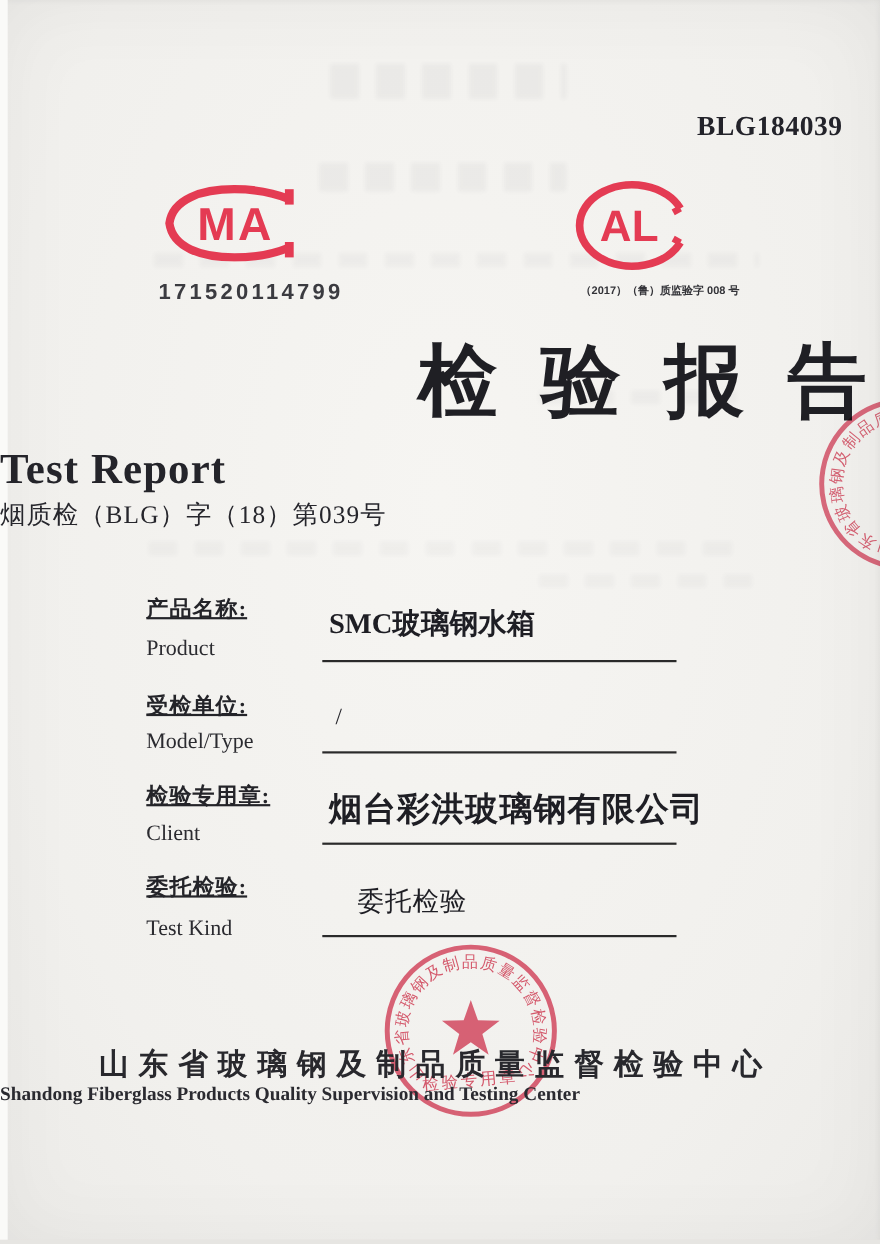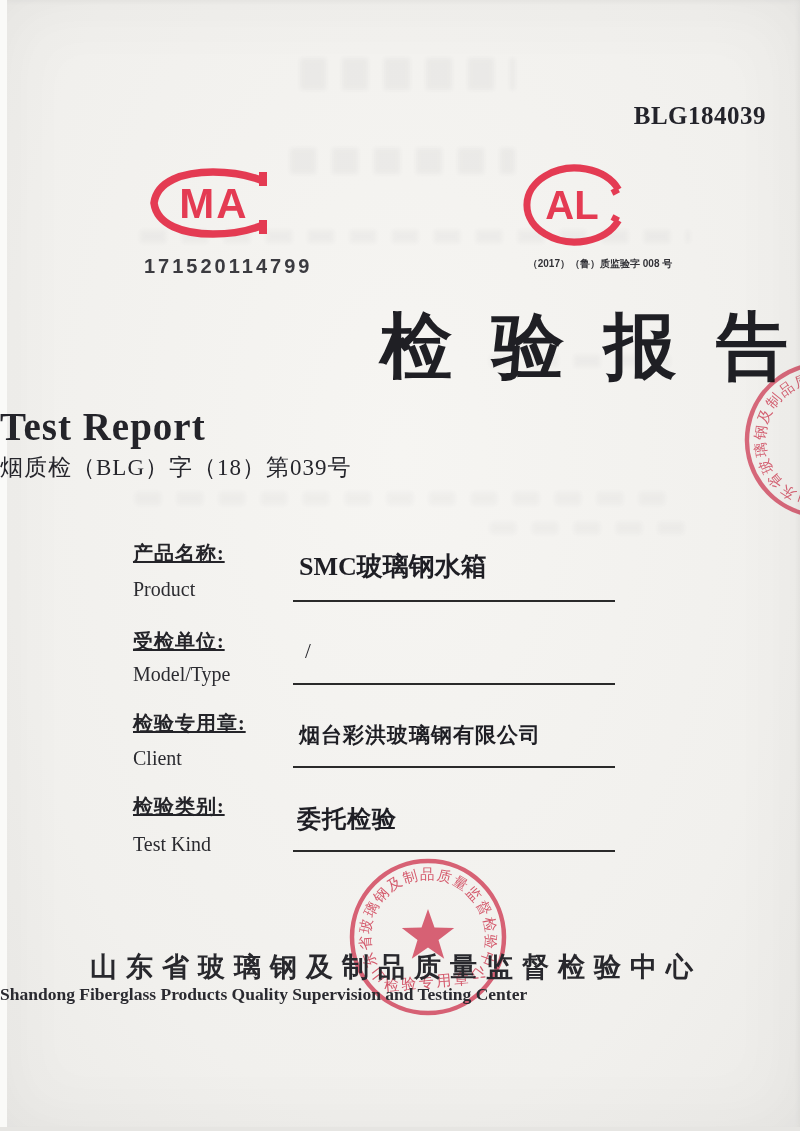--- a/index.html
+++ b/index.html
@@ -66,22 +66,22 @@
     font-size:20px;font-weight:400;color:#2b2b30;white-space:nowrap;
   }
   .f-line{
     position:absolute;left:160px;right:0;top:0;bottom:0;
     border-bottom:2px solid #2a2a2a;
     display:flex;align-items:center;
   }
   .f-value{white-space:nowrap;color:#1e1e24;}
   .r1{top:540px;height:62px;} .r1 .f-label-en{top:38px;} .r1 .f-value{font-size:26px;font-weight:700;padding:0 0 7px 6px;}
   .r2{top:628px;height:57px;} .r2 .f-label-en{top:35px;} .r2 .f-value{font-size:21px;font-weight:400;padding:0 0 9px 12px;}
-  .r3{top:710px;height:58px;} .r3 .f-label-en{top:37px;} .r3 .f-value{font-size:21px;font-weight:600;padding:0 0 6px 6px;letter-spacing:1px;}
-  .r4{top:793px;height:59px;} .r4 .f-label-en{top:40px;} .r4 .f-value{font-size:24px;font-weight:700;padding:0 0 5px 4px;letter-spacing:1px;}
+  .r3{top:710px;height:58px;} .r3 .f-label-en{top:37px;} .r3 .f-value{font-size:30px;font-weight:600;padding:0 0 6px 6px;letter-spacing:1px;}
+  .r4{top:793px;height:59px;} .r4 .f-label-en{top:40px;} .r4 .f-value{font-size:24px;font-weight:400;padding:0 0 5px 4px;letter-spacing:1px;margin-left:28px;}
 
   .footer-zh{
     position:absolute;left:0;top:949px;width:792px;text-align:center;
     font-size:27px;font-weight:700;letter-spacing:9px;color:#28282d;white-space:nowrap;
   }
   .footer-en{
     position:absolute;left:0;top:984px;width:800px;
     font-size:17.5px;font-weight:700;color:#2a2a30;
   }
 
@@ -146,21 +146,21 @@
     </div>
   </div>
   <div class="field-row r3">
     <div class="f-label-zh">检验专用章:</div>
     <div class="f-label-en">Client</div>
     <div class="f-line">
       <span class="f-value">烟台彩洪玻璃钢有限公司</span>
     </div>
   </div>
   <div class="field-row r4">
-    <div class="f-label-zh">检验类别:</div>
+    <div class="f-label-zh">委托检验:</div>
     <div class="f-label-en">Test Kind</div>
     <div class="f-line">
       <span class="f-value">委托检验</span>
     </div>
   </div>
 
   <svg class="seal seal-center" width="176" height="176" viewBox="0 0 176 176">
     <circle cx="88" cy="88" r="76" fill="none" stroke="#e05a72" stroke-width="4.5"></circle>
     <defs>
       <path id="ringTop" d="M 52.3,133.7 A 58,58 0 1 1 123.7,133.7" fill="none"></path>

